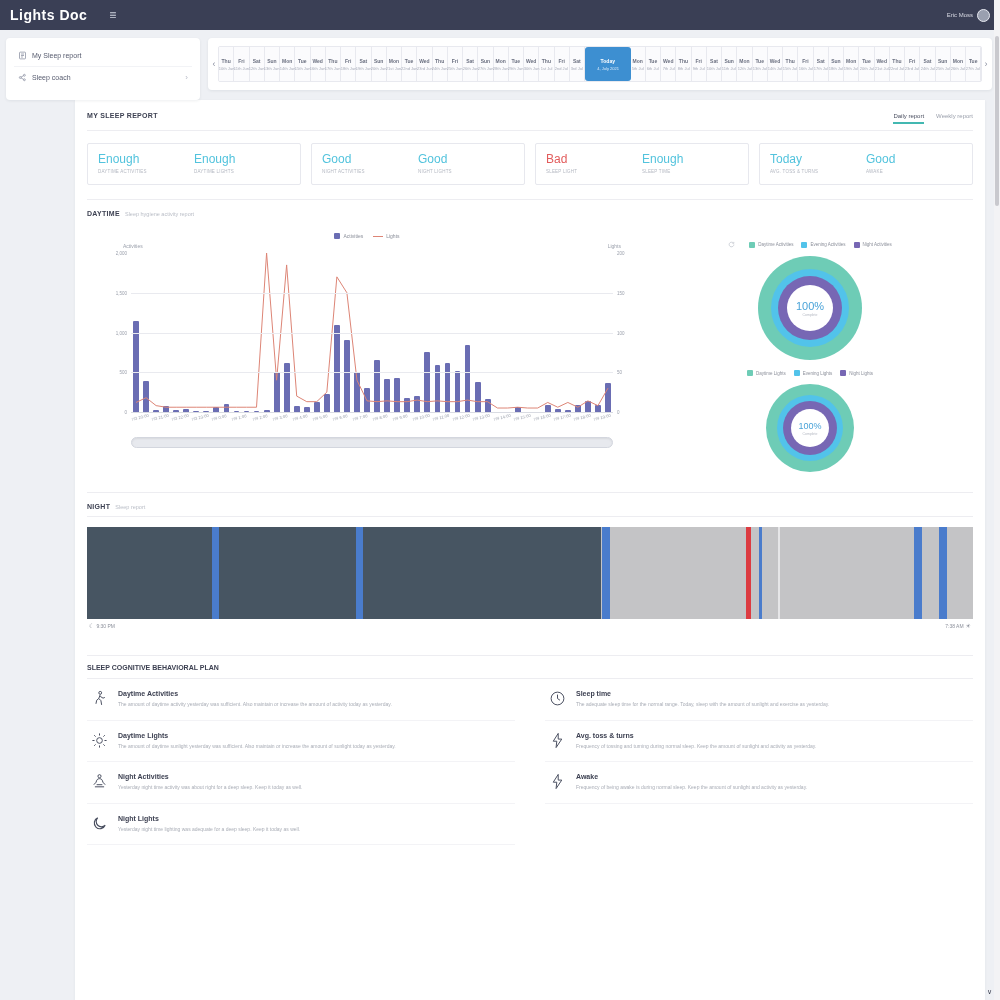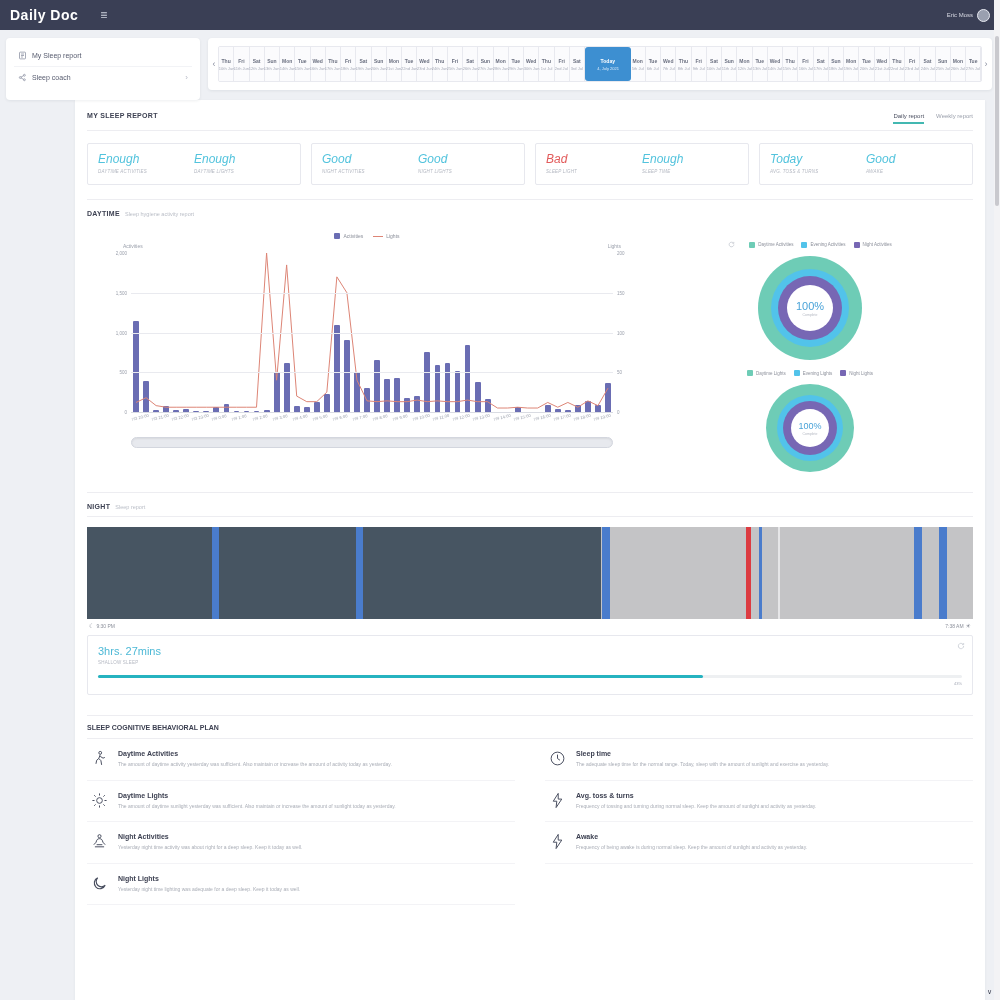--- a/index.html
+++ b/index.html
@@ -42,21 +42,21 @@
   .sec-head { display:flex; align-items:baseline; gap:5px; padding:4px 0 6px 0; border-bottom:1px solid #ededf1; }
   .sec-title { font-size:7px; font-weight:bold; color:#3d4152; letter-spacing:.3px; }
   .sec-sub { font-size:5.5px; color:#b9bdc6; }
   .tabs { margin-left:auto; display:flex; gap:12px; }
   .tab { font-size:6px; color:#9ba0ac; padding-bottom:3px; cursor:pointer; }
   .tab.active { color:#4a4f60; border-bottom:2px solid #43b8b1; }
 
   
   .summary-row { display:flex; gap:10px; padding:12px 0 14px 0; border-bottom:1px solid #ededf1; }
   .sum-card { flex:1; border:1px solid #e7e8ee; border-radius:2px; padding:8px 10px 10px 10px; display:flex; }
-  .metric { flex:1;font-style:italic; }
+  .metric { flex:1; }
   .metric .val { font-size:12px; font-weight:300; color:#52c3dd; }
   .metric .val.red { color:#e25c5c; }
   .metric .lab { font-size:4.5px; color:#b4b8c2; margin-top:3px; letter-spacing:.2px; white-space:nowrap; }
 
   
   .daytime-body { display:flex; padding:6px 0 10px 0; border-bottom:1px solid #ededf1; }
   .chart-wrap { position:relative; width:560px; height:240px; padding:24px 34px 30px 44px; }
   .chart-legend { position:absolute; top:4px; left:0; right:0; display:flex; justify-content:center; gap:10px; }
   .cl-item { display:flex; align-items:center; gap:3px; font-size:5px; color:#8b8f9a; }
   .cl-sq { width:6px; height:6px; border-radius:1px; }
@@ -130,21 +130,21 @@
 
   
   .pg-scroll { position:absolute; right:0; top:0; width:6px; height:1000px; background:#f3f3f5; z-index:9; }
   .pg-thumb { position:absolute; right:1px; top:36px; width:4px; height:170px; background:#c9c9ce; border-radius:2px; cursor:grab; }
   .pg-chev { position:absolute; right:8px; bottom:4px; font-size:7px; color:#3d4152; }
 </style>
 </head>
 <body>
 
 <div class="navbar">
-  <span class="brand">Daily Doc</span>
+  <span class="brand">Lights Doc</span>
   <span class="hamburger">≡</span>
   <div class="nav-user">
     <span class="uname">Eric Moss</span>
     <span class="avatar"></span>
   </div>
 </div>
 
 <aside class="sidebar">
   <div class="side-item">
     <span class="icon">
@@ -716,34 +716,20 @@
       <span class="glyph">☾</span>
       <span>9:30 PM</span>
     </span>
     <span>
       <span>7:38 AM</span>
       <span class="glyph">☀</span>
     </span>
   </div>
 
   <div class="stats-row">
-      <div class="stat-card">
-        <div class="val">3hrs. 27mins</div>
-        <div class="lab">SHALLOW SLEEP</div>
-        <span class="stat-refresh">
-          <svg viewBox="0 0 24 24" fill="none" stroke="currentColor" stroke-width="2.5">
-            <path d="M20 12a8 8 0 1 1-2.3-5.6"></path>
-            <path d="M20 3v5h-5"></path>
-          </svg>
-        </span>
-        <div class="prog-track">
-          <div class="prog-fill" style="width: 70%;"></div>
-        </div>
-        <div class="prog-pct">43%</div>
-      </div>
     </div>
   <div class="stats-row" style="width: calc(66.6667% - 3.33333px);">
     </div>
 
   <div class="plan-wrap">
     <div class="plan-title">SLEEP COGNITIVE BEHAVIORAL PLAN</div>
     <div class="plan-grid">
       <div id="plan-left">
           <div class="plan-item">
             <span class="plan-icon">

